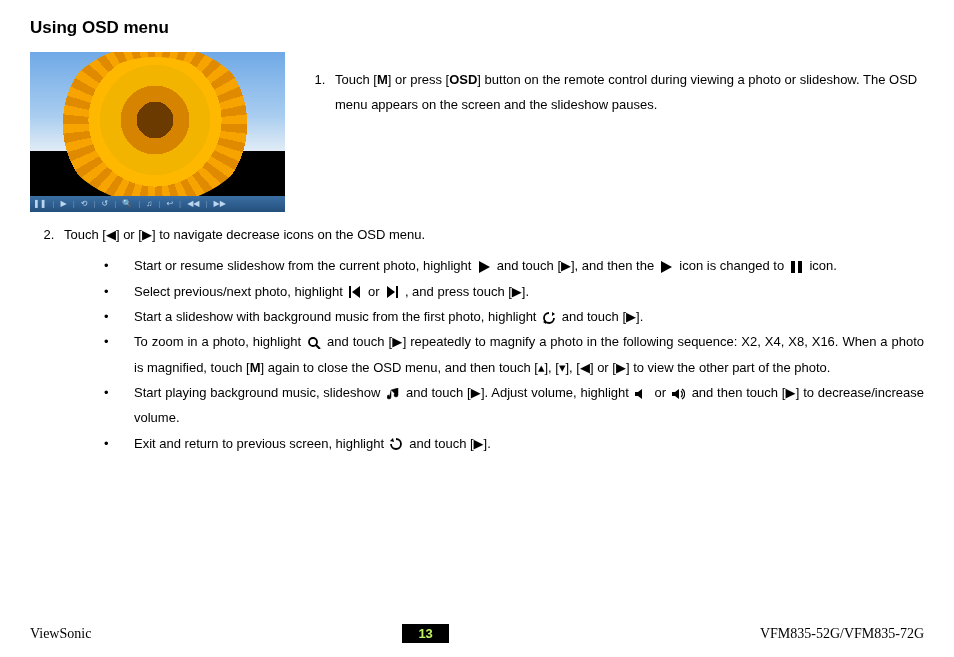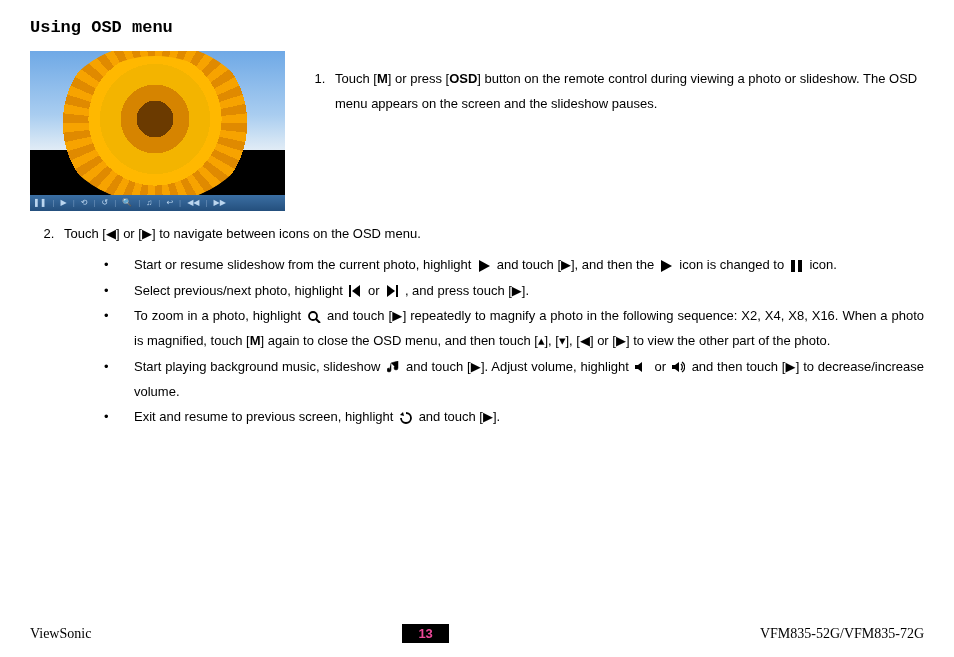--- a/index.html
+++ b/index.html
@@ -10,21 +10,20 @@
     font-family: Arial, Helvetica, sans-serif;
     color: #000;
     position: relative;
     padding: 18px 30px 0 30px;
     font-size: 13px;
   }
   .heading {
     font-size: 17px;
     font-weight: bold;
     margin-bottom: 14px;
-    font-family: Liberation Mono, monospace;
   }
   .top-row {
     display: flex;
     gap: 12px;
     margin-bottom: 10px;
   }
   .photo-box {
     flex: 0 0 255px;
     height: 160px;
     position: relative;
@@ -126,21 +125,21 @@
     right: 30px;
     display: flex;
     align-items: center;
     justify-content: space-between;
     font-family: "Times New Roman", Times, serif;
     font-size: 14px;
     text-align: center;
   }
   .pg {
     background: #000;
-    color: #ec4899;
+    color: #bef264;
     font-family: Arial, sans-serif;
     font-weight: bold;
     font-size: 13px;
     padding: 2px 16px;
   }
 </style>
 </head>
 <body>
 
 <svg width="0" height="0" style="position:absolute">
@@ -222,54 +221,59 @@
     <ol>
       <li>
         <span>Touch [</span><b>M</b><span>] or press [</span><b>OSD</b><span>] button on the remote control during viewing a photo or slideshow. The OSD menu appears on the screen and the slideshow pauses.</span>
       </li>
     </ol>
   </div>
 </div>
 
 <ol class="outer-list" start="2">
   <li>
-    <span>Touch [◀] or [▶] to navigate between icons on the OSD menu.</span>
+    <span>Touch [◀] or [▶] to navigate decrease icons on the OSD menu.</span>
     <ul class="inner-list">
       <li>
         <span>Start or resume slideshow from the current photo, highlight </span><span class="iwrap"><svg class="ic">
               <use href="#i-play"></use>
             </svg></span><span> and touch [▶], and then the </span><span class="iwrap"><svg class="ic">
               <use href="#i-play"></use>
             </svg></span><span> icon is changed to </span><span class="iwrap"><svg class="ic">
               <use href="#i-pause"></use>
             </svg></span><span> icon.</span>
       </li>
       <li>
         <span>Select previous/next photo, highlight </span><span class="iwrap"><svg class="ic">
               <use href="#i-prev"></use>
             </svg></span><span> or </span><span class="iwrap"><svg class="ic">
               <use href="#i-next"></use>
             </svg></span><span> , and press touch [▶].</span>
       </li>
       <li>
+        <span>Start a slideshow with background music from the first photo, highlight </span><span class="iwrap"><svg class="ic">
+              <use href="#i-refresh"></use>
+            </svg></span><span> and touch [▶].</span>
+      </li>
+      <li>
         <span>To zoom in a photo, highlight </span><span class="iwrap"><svg class="ic">
               <use href="#i-zoom"></use>
             </svg></span><span> and touch [▶] repeatedly to magnify a photo in the following sequence: X2, X4, X8, X16. When a photo is magnified, touch [</span><b>M</b><span>] again to close the OSD menu, and then touch [▴], [▾], [◀] or [▶] to view the other part of the photo.</span>
       </li>
       <li>
         <span>Start playing background music, slideshow </span><span class="iwrap"><svg class="ic">
               <use href="#i-music"></use>
             </svg></span><span> and touch [▶]. Adjust volume, highlight </span><span class="iwrap"><svg class="ic">
               <use href="#i-voldown"></use>
             </svg></span><span> or </span><span class="iwrap"><svg class="ic">
               <use href="#i-volup"></use>
             </svg></span><span> and then touch [▶] to decrease/increase volume.</span>
       </li>
       <li>
-        <span>Exit and resume to previous screen, highlight </span><span class="iwrap"><svg class="ic">
+        <span>Exit and return to previous screen, highlight </span><span class="iwrap"><svg class="ic">
               <use href="#i-back"></use>
             </svg></span><span> and touch [▶].</span>
       </li>
     </ul>
   </li>
 </ol>
 
 <div class="footer">
   <span>ViewSonic</span>
   <span class="pg">13</span>

